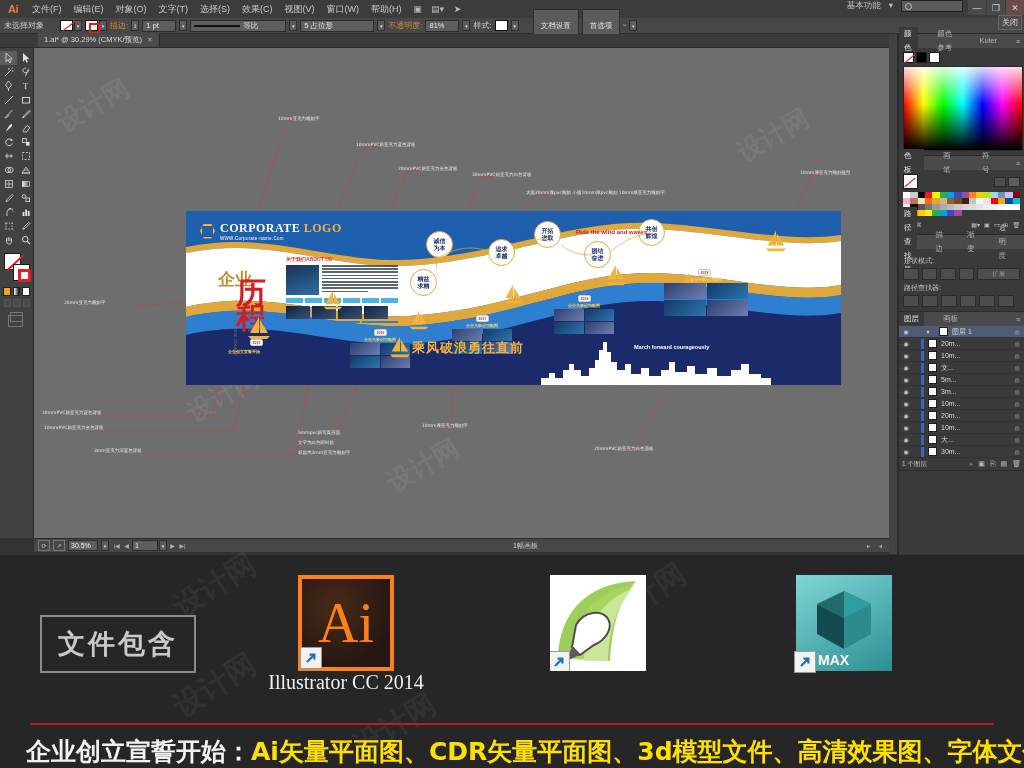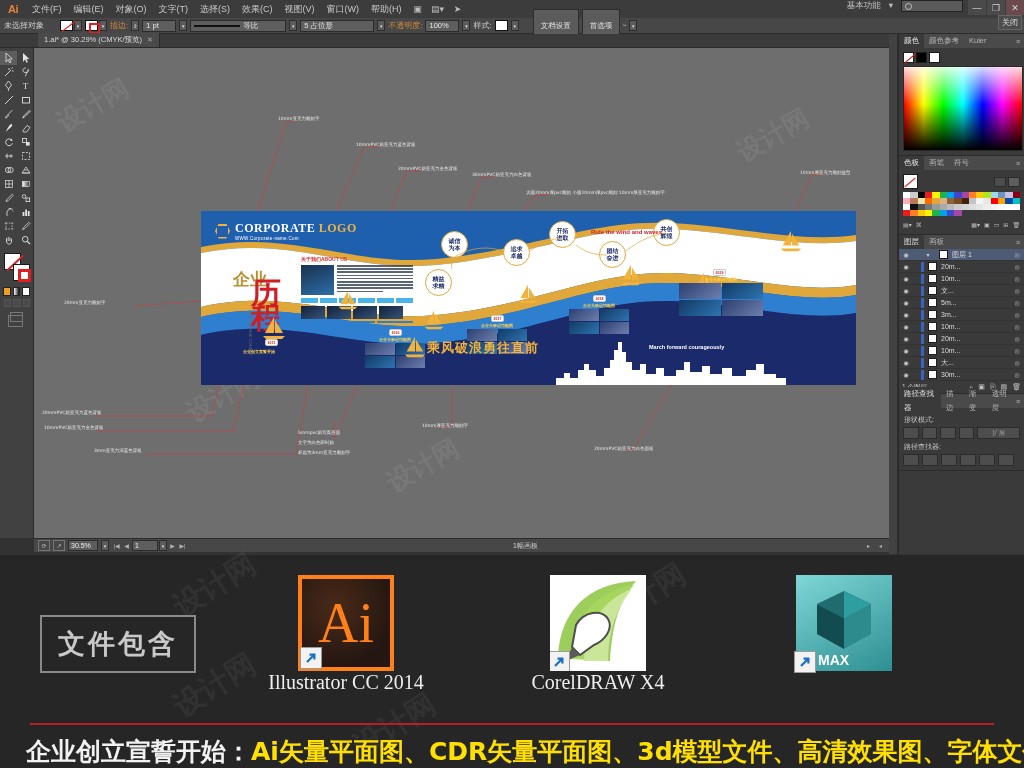--- a/index.html
+++ b/index.html
@@ -82,21 +82,21 @@
   .smallrow { display:flex; gap:2px; padding:2px 3px 0 3px; }
   .smallbox { width:9px;height:9px;border:1px solid #222; }
   .drawmodes { display:flex; gap:2px; padding:3px 3px 0 4px; }
   .dm { width:8px;height:8px;border:1px solid #555; background:#4a4a4a;}
   .screenmode { margin:5px auto 0 auto; width:13px;height:10px;border:1px solid #777; position:relative;}
   .screenmode::after{content:'';position:absolute;left:-3px;top:2px;width:13px;height:10px;border:1px solid #777;}
 
   
   .canvas-area { position:absolute; left:34px; top:48px; width:855px; height:490px;
     background:#6e6e6e; overflow:hidden; }
-  .artboard { position:absolute; left:167px; top:163px; width:655px; height:174px;
+  .artboard { position:absolute; left:152px; top:163px; width:655px; height:174px;
     background:#fff; }
   
   .blue-band { position:absolute; inset:0; background:#1e5fae; }
   .wave-white { position:absolute; left:0; top:0; width:100%; height:100%; }
   .corp-logo { position:absolute; left:14px; top:10px; display:flex; align-items:center; gap:5px; }
   .hexmark { width:15px; height:15px; border:2px solid #f2b33d; transform:rotate(0deg);
     clip-path:polygon(25% 0,75% 0,100% 50%,75% 100%,25% 100%,0 50%); }
   .corp-t1 { font-family:"Liberation Serif",serif; font-weight:bold; font-size:12px; color:#fff;
     letter-spacing:.5px; }
   .corp-t1 .gold { color:#f2b33d; }
@@ -156,21 +156,21 @@
   .sb-nav { display:flex; gap:1px; align-items:center; }
   .sb-ar { font-size:6px; color:#b0b0b0; width:9px; text-align:center; }
   .sb-page { width:26px;height:11px;background:#5e5e5e;border:1px solid #2b2b2b;font-size:7px;
     color:#eee;display:flex;align-items:center;padding-left:2px;}
   .sb-tool { margin:0 auto; font-size:7px; color:#cfcfcf; }
 
   
   .dock { position:absolute; left:889px; top:34px; width:135px; height:520px; background:#3a3a3a;
     border-left:1px solid #2a2a2a; }
   .panel { border-bottom:1px solid #2b2b2b; }
-  .ptabs { display:flex; align-items:center; height:14px; background:#4a4a4a; }
+  .ptabs { display:flex; align-items:center; height:14px; background:#4a4a4a;gap:14px; }
   .ptab { font-size:7.5px; color:#b4b4b4; padding:0 5px; line-height:14px; }
   .ptab.act { color:#e8e8e8; background:#3a3a3a; }
   .pmenu { margin-left:auto; font-size:7px; color:#bbb; padding-right:4px; }
   .pbody { background:#3a3a3a; padding:4px; }
   .colorsquares { display:flex; gap:2px; margin-bottom:3px; }
   .cs { width:11px;height:11px;border:1px solid #1b1b1b; position:relative;}
   .cs.none::after{content:'';position:absolute;left:-1px;top:50%;width:14px;height:1px;background:#e02020;transform:rotate(-40deg);}
   .spectrum { width:120px; height:85px;
     background:
       linear-gradient(to top, rgba(0,0,0,1), rgba(0,0,0,0) 55%, rgba(255,255,255,.85)),
@@ -282,21 +282,21 @@
       <div class="combo" style="width:96px">
         <div class="strokeline"></div>
         <div class="cap">等比</div>
       </div>
       <div class="mini-arrow">▾</div>
       <div class="combo" style="width:74px">
         <div class="cap">5 占位形</div>
       </div>
       <div class="mini-arrow">▾</div>
       <div class="cb-label orange">不透明度:</div>
-      <div class="field w34">100%</div>
+      <div class="field w34">81%</div>
       <div class="mini-arrow">▾</div>
       <div class="cb-label">样式:</div>
       <div class="sw"></div>
       <div class="mini-arrow">▾</div>
       <div style="width:8px"></div>
       <div class="btn-sm">文档设置</div>
       <div class="btn-sm">首选项</div>
       <div class="cb-label">ᵕ</div>
       <div class="mini-arrow">▾</div>
     </div>
@@ -824,20 +824,49 @@
             <div class="stb">▣</div>
             <div class="stb">▭</div>
             <div class="stb">⊞</div>
             <div class="stb">🗑</div>
           </div>
         </div>
       </div>
 
       <div class="panel">
         <div class="ptabs">
+          <div class="ptab act">路径查找器</div>
+          <div class="ptab">描边</div>
+          <div class="ptab">渐变</div>
+          <div class="ptab">透明度</div>
+          <div class="pmenu">≡</div>
+        </div>
+        <div class="pbody">
+          <div class="pf-label">形状模式:</div>
+          <div class="pf-row">
+            <div class="pf-btn"></div>
+            <div class="pf-btn"></div>
+            <div class="pf-btn"></div>
+            <div class="pf-btn"></div>
+            <div class="pf-expand">扩展</div>
+          </div>
+          <div class="pf-label">路径查找器:</div>
+          <div class="pf-row">
+            <div class="pf-btn"></div>
+            <div class="pf-btn"></div>
+            <div class="pf-btn"></div>
+            <div class="pf-btn"></div>
+            <div class="pf-btn"></div>
+            <div class="pf-btn"></div>
+          </div>
+        </div>
+      </div>
+
+      <div class="panel">
+        <div class="ptabs">
           <div class="ptab act">图层</div>
           <div class="ptab">画板</div>
           <div class="pmenu">≡</div>
         </div>
         <div id="layer-list">
             <div class="layerrow sel">
               <span class="lr-eye">◉</span>
               <span class="lr-lock"></span>
               <span class="lr-eye">▾</span>
               <span class="lr-thumb"></span>
@@ -927,49 +956,20 @@
           </div>
         <div class="layer-footer">
           <span>1 个图层</span>
           <span class="lf-icons">
             <span>⌕</span>
             <span>▣</span>
             <span>⎘</span>
             <span>▤</span>
             <span>🗑</span>
           </span>
-        </div>
-      </div>
-
-      <div class="panel">
-        <div class="ptabs">
-          <div class="ptab act">路径查找器</div>
-          <div class="ptab">描边</div>
-          <div class="ptab">渐变</div>
-          <div class="ptab">透明度</div>
-          <div class="pmenu">≡</div>
-        </div>
-        <div class="pbody">
-          <div class="pf-label">形状模式:</div>
-          <div class="pf-row">
-            <div class="pf-btn"></div>
-            <div class="pf-btn"></div>
-            <div class="pf-btn"></div>
-            <div class="pf-btn"></div>
-            <div class="pf-expand">扩展</div>
-          </div>
-          <div class="pf-label">路径查找器:</div>
-          <div class="pf-row">
-            <div class="pf-btn"></div>
-            <div class="pf-btn"></div>
-            <div class="pf-btn"></div>
-            <div class="pf-btn"></div>
-            <div class="pf-btn"></div>
-            <div class="pf-btn"></div>
-          </div>
         </div>
       </div>
     </div>
   </div>
 
   <div class="promo">
     <div class="pwm" style="left:170px;top:10px;">设计网</div>
     <div class="pwm" style="left:170px;top:110px;">设计网</div>
     <div class="pwm" style="left:600px;top:20px;">设计网</div>
     <div class="pwm" style="left:350px;top:150px;">设计网</div>
@@ -1000,21 +1000,20 @@
         <path d="M34 86 C36 48 54 24 82 14 C66 34 58 58 58 86 Z" fill="#cde8a0" opacity=".9"></path>
         <path d="M26 50 C34 36 52 34 58 44 C64 54 54 66 44 70 L30 80 L22 72 Z" fill="#ffffff" stroke="#4d4d4d" stroke-width="2"></path>
         <path d="M22 72 L30 80 L16 86 Z" fill="#5a5a5a"></path>
       </svg>
       <div class="shortcut">
         <svg width="14" height="14" viewBox="0 0 14 14">
             <path d="M3 11 L10 4 M5.5 3.6 L10.4 3.6 L10.4 8.5" stroke="#1b6fc4" stroke-width="2.2" fill="none"></path>
           </svg>
       </div>
     </div>
-    <div class="appname">CorelDRAW X4</div>
   </div>
 
   <div class="appitem" style="left:734px;top:575px;">
     <div class="appicon max-icon">
       <svg width="66" height="66" viewBox="0 0 66 66" style="margin-top:-6px;">
         <path d="M33 4 L60 17 L33 31 L6 17 Z" fill="#1f6b6e"></path>
         <path d="M33 31 L60 17 L60 47 L33 62 Z" fill="#2d8a8d"></path>
         <path d="M33 31 L6 17 L6 47 L33 62 Z" fill="#124c50"></path>
         <path d="M33 4 L60 17 L33 31 Z" fill="#2f9ea0"></path>
       </svg>

